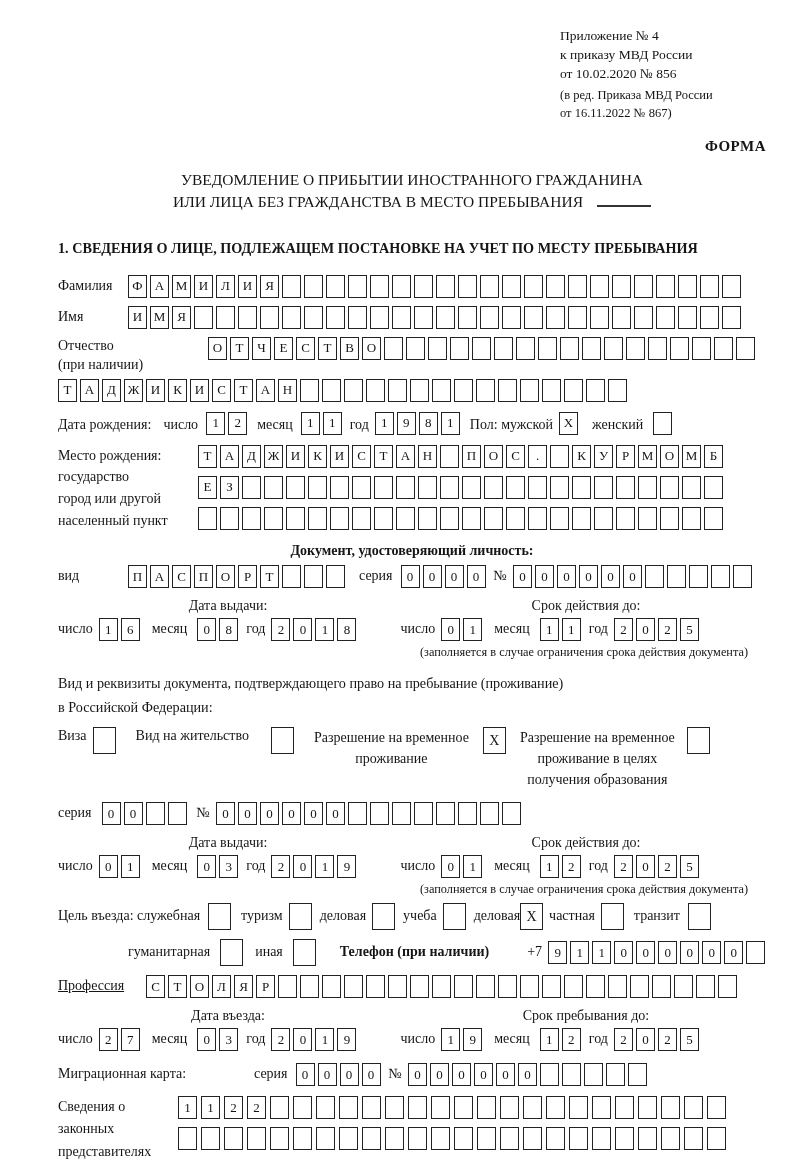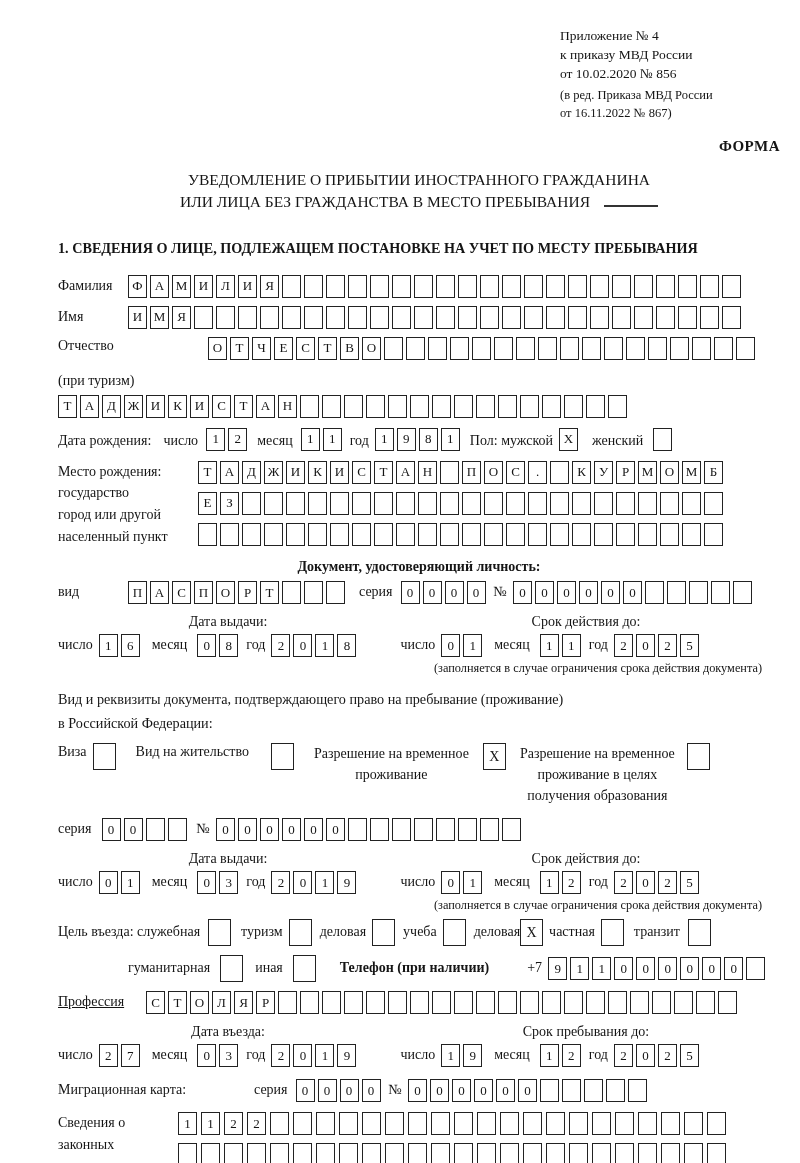--- a/index.html
+++ b/index.html
@@ -1,18 +1,18 @@
 <!DOCTYPE html>
 <html><head>
 <meta charset="utf-8">
 <style>
   * { margin:0; padding:0; box-sizing:border-box; }
   html,body { background:#ffffff; }
   body { width:800px; font-family:"Liberation Serif", serif; color:#151515; }
-  .page { width:800px; height:1163px; padding:26px 20px 10px 58px; overflow:hidden; background:#fff; }
+  .page { width:800px; height:1163px; padding:26px 34px 10px 58px; overflow:hidden; background:#fff; }
 
   .hdr { margin-left:502px; font-size:13.5px; line-height:1.42; }
   .hdr-sub { font-size:12.5px; line-height:1.38; }
   .hdr-sub.first { margin-top:4px; }
   .forma { text-align:right; font-weight:bold; font-size:15px; margin-top:16px; letter-spacing:.5px; }
 
   .title { text-align:center; font-weight:normal; font-size:15.5px; line-height:1.45; margin-top:14px; }
   .blank-line { display:inline-block; width:54px; height:13px; border-bottom:2px solid #333; margin-left:14px; }
 
   .sec { font-weight:bold; font-size:14.2px; margin-top:26px; }
@@ -24,21 +24,21 @@
   .vstack.center { align-items:center; }
 
   .boxes { display:flex; gap:3px; }
   .box { width:19px; height:23px; border:1.8px solid #222; display:flex; align-items:center;
          justify-content:center; font-size:13px; background:#fff; flex:0 0 auto; }
   .cb .box, .box.cb1 { width:23px; height:27px; font-size:14px; }
 
   .w70  { width:70px; }
   .w118 { width:118px; }
   .w140 { width:140px; }
-  .w150 { width:150px;gap:16px; }
+  .w150 { width:150px; }
   .mr6 { margin-right:6px; } .mr8 { margin-right:8px; } .mr10 { margin-right:10px; }
   .mr12 { margin-right:12px; } .mr14 { margin-right:14px; } .ml14 { margin-left:14px; } .ml20 { margin-left:20px; }
 
   .center-bold { text-align:center; font-weight:bold; font-size:14px; margin-top:12px; }
 
   .date-hdr { display:flex; font-size:14px; margin-top:10px; }
   .date-hdr .dl { width:340px; text-align:center; }
   .date-hdr .dr { width:340px; text-align:center; margin-left:18px; }
   .date-row { display:flex; align-items:center; margin-top:4px; }
   .spacer40 { width:44px; }
@@ -138,21 +138,21 @@
         <span class="box"></span>
         <span class="box"></span>
         <span class="box"></span>
         <span class="box"></span>
       </span>
   </div>
 
   <div class="row start">
     <span class="vstack w150 lbl">
       <span>Отчество</span>
-      <span>(при туризм)</span>
+      <span>(при наличии)</span>
     </span>
     <span class="boxes">
         <span class="box">О</span>
         <span class="box">Т</span>
         <span class="box">Ч</span>
         <span class="box">Е</span>
         <span class="box">С</span>
         <span class="box">Т</span>
         <span class="box">В</span>
         <span class="box">О</span>

